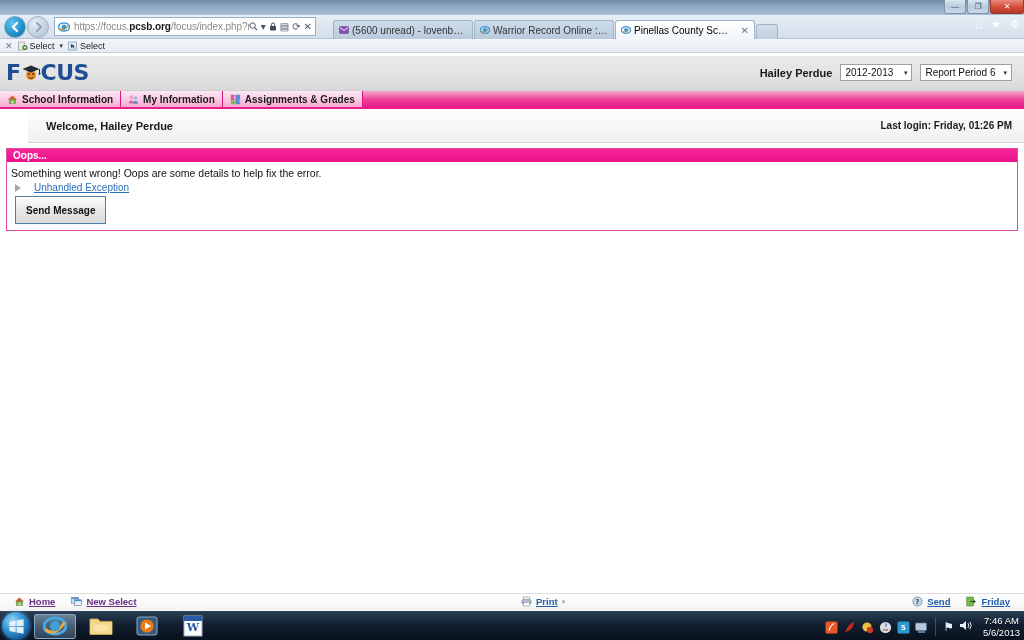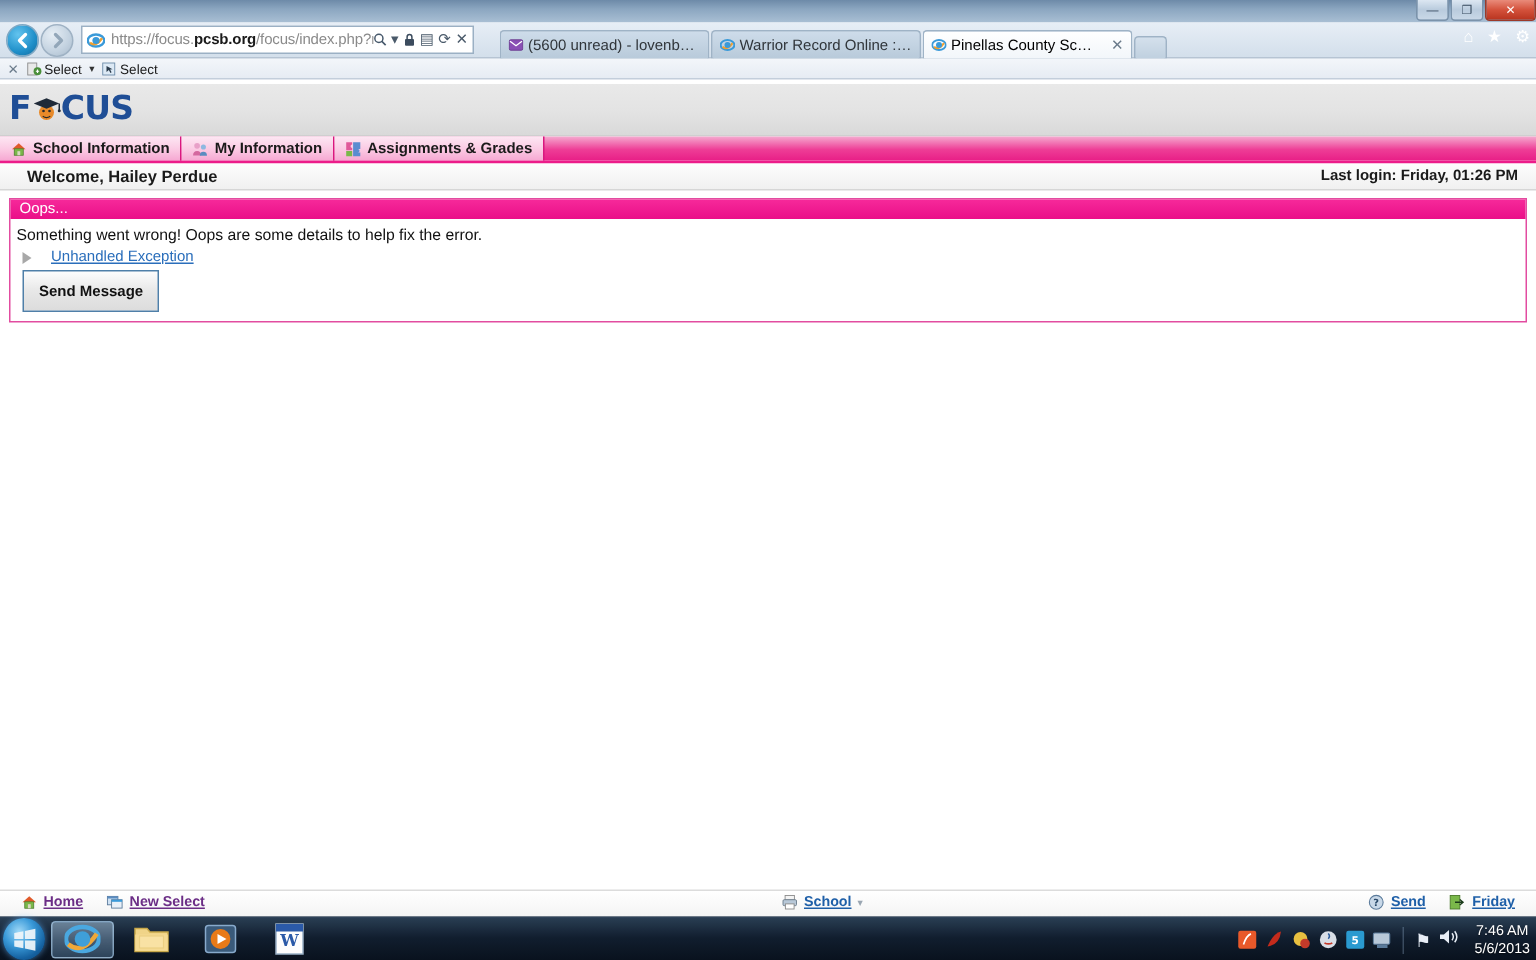--- a/index.html
+++ b/index.html
@@ -171,44 +171,44 @@
     display: flex; align-items: center; gap: 4px;
     padding: 0 7px; font-size: 10px; font-weight: bold; color: #1a1a1a;
     background: linear-gradient(180deg,#fde7f3 0%, #fbc9e3 55%, #f6a8d2 100%);
     border-right: 1px solid #d9177f;
     white-space: nowrap;
   }
   .navtab .ico { width: 11px; height: 11px; display:inline-block; }
 
   
   .welcomebar {
-    height: 18px; position: relative;
+    height: 34px; position: relative;
     background: linear-gradient(180deg,#fdfdfd 0%, #f0f0f0 100%);
     border-bottom: 1px solid #d6d6d6;
-    display: flex; align-items: center;
+    display: flex; align-items: center; margin-left: 28px;
   }
   .welcome-text {
     position: absolute; left: 18px;
     font-size: 11px; font-weight: bold; color: #1a1a1a;
   }
   .lastlogin {
     position: absolute; right: 12px;
     font-size: 10px; font-weight: bold; color: #1a1a1a; text-align: right;
   }
 
   
   .panel {
     margin: 5px 6px 0 6px;
     border: 1px solid #e24ca0;
     background: #fff;
   }
   .panel-title {
     height: 13px; padding: 0 6px;
     background: linear-gradient(180deg,#f6299a 0%, #ea0f88 100%);
-    color: #fff; font-size: 10px; font-weight: normal;
+    color: #fff; font-size: 10px; font-weight: bold;
     display: flex; align-items: center;
   }
   .panel-body { padding: 5px 4px 6px 4px; }
   .errline { font-size: 10.5px; color: #111; margin-bottom: 3px; }
   .exc-row { display: flex; align-items: center; gap: 13px; margin-bottom: 3px; }
   .tri {
     width: 0; height: 0;
     border-left: 6px solid #a8a8a8;
     border-top: 4px solid transparent;
     border-bottom: 4px solid transparent;
@@ -417,20 +417,31 @@
               <circle cx="10" cy="13" r="5" fill="#e88a2a"></circle>
               <circle cx="8" cy="12" r="0.9" fill="#2a2a2a"></circle>
               <circle cx="12" cy="12" r="0.9" fill="#2a2a2a"></circle>
               <path d="M7.5 15.5 q2.5 1.8 5 0" stroke="#2a2a2a" stroke-width="0.8" fill="none"></path>
               <path d="M1.5 7 L10 3.5 L18.5 7 L10 10.5 Z" fill="#1f2a38"></path>
               <path d="M18.5 7 L18.5 11.5" stroke="#1f2a38" stroke-width="1"></path>
               <circle cx="18.5" cy="11.8" r="1" fill="#1f2a38"></circle>
             </svg>
           </span>
           <span>CUS</span>
+        </div>
+        <div class="hdr-right">
+          <span class="hdr-user">Hailey Perdue</span>
+          <div class="hdr-select">
+            <span>2012-2013</span>
+            <span class="caret">▾</span>
+          </div>
+          <div class="hdr-select">
+            <span>Report Period 6</span>
+            <span class="caret">▾</span>
+          </div>
         </div>
       </div>
 
       <div class="navtabs">
         <div class="navtab">
           <span class="ico">
             <svg width="11" height="11" viewBox="0 0 11 11">
                 <path d="M1 5.5 L5.5 1.5 L10 5.5 Z" fill="#e05a2a"></path>
                 <rect x="2.5" y="5.2" width="6" height="4.3" fill="#7ab84a" stroke="#4a7a2a" stroke-width="0.5"></rect>
                 <rect x="4.6" y="6.8" width="1.9" height="2.7" fill="#d8d8c0"></rect>
@@ -504,21 +515,21 @@
         </div>
         <div class="pf-center">
           <a class="pflink blue" href="#">
             <span class="pf-ico">
               <svg width="11" height="11" viewBox="0 0 11 11">
                   <rect x="2.4" y="1" width="6.2" height="3" fill="#f4f4f4" stroke="#8a8a8a" stroke-width="0.6"></rect>
                   <rect x="1" y="3.8" width="9" height="4" rx="0.8" fill="#b8c8d8" stroke="#6a7a8a" stroke-width="0.6"></rect>
                   <rect x="2.6" y="6.6" width="5.8" height="3.4" fill="#fff" stroke="#8a8a8a" stroke-width="0.6"></rect>
                 </svg>
             </span>
-            <span>School</span>
+            <span>Print</span>
           </a>
           <span class="pf-caret">▾</span>
         </div>
         <div class="pf-right">
           <a class="pflink blue" href="#">
             <span class="pf-ico">
               <svg width="11" height="11" viewBox="0 0 11 11">
                   <circle cx="5.5" cy="5.5" r="4.6" fill="#c8d8e8" stroke="#5a7a9a" stroke-width="0.7"></circle>
                   <text x="5.5" y="8" font-size="6.6" text-anchor="middle" fill="#2a4a6a" font-family="DejaVu Sans">?</text>
                 </svg>

